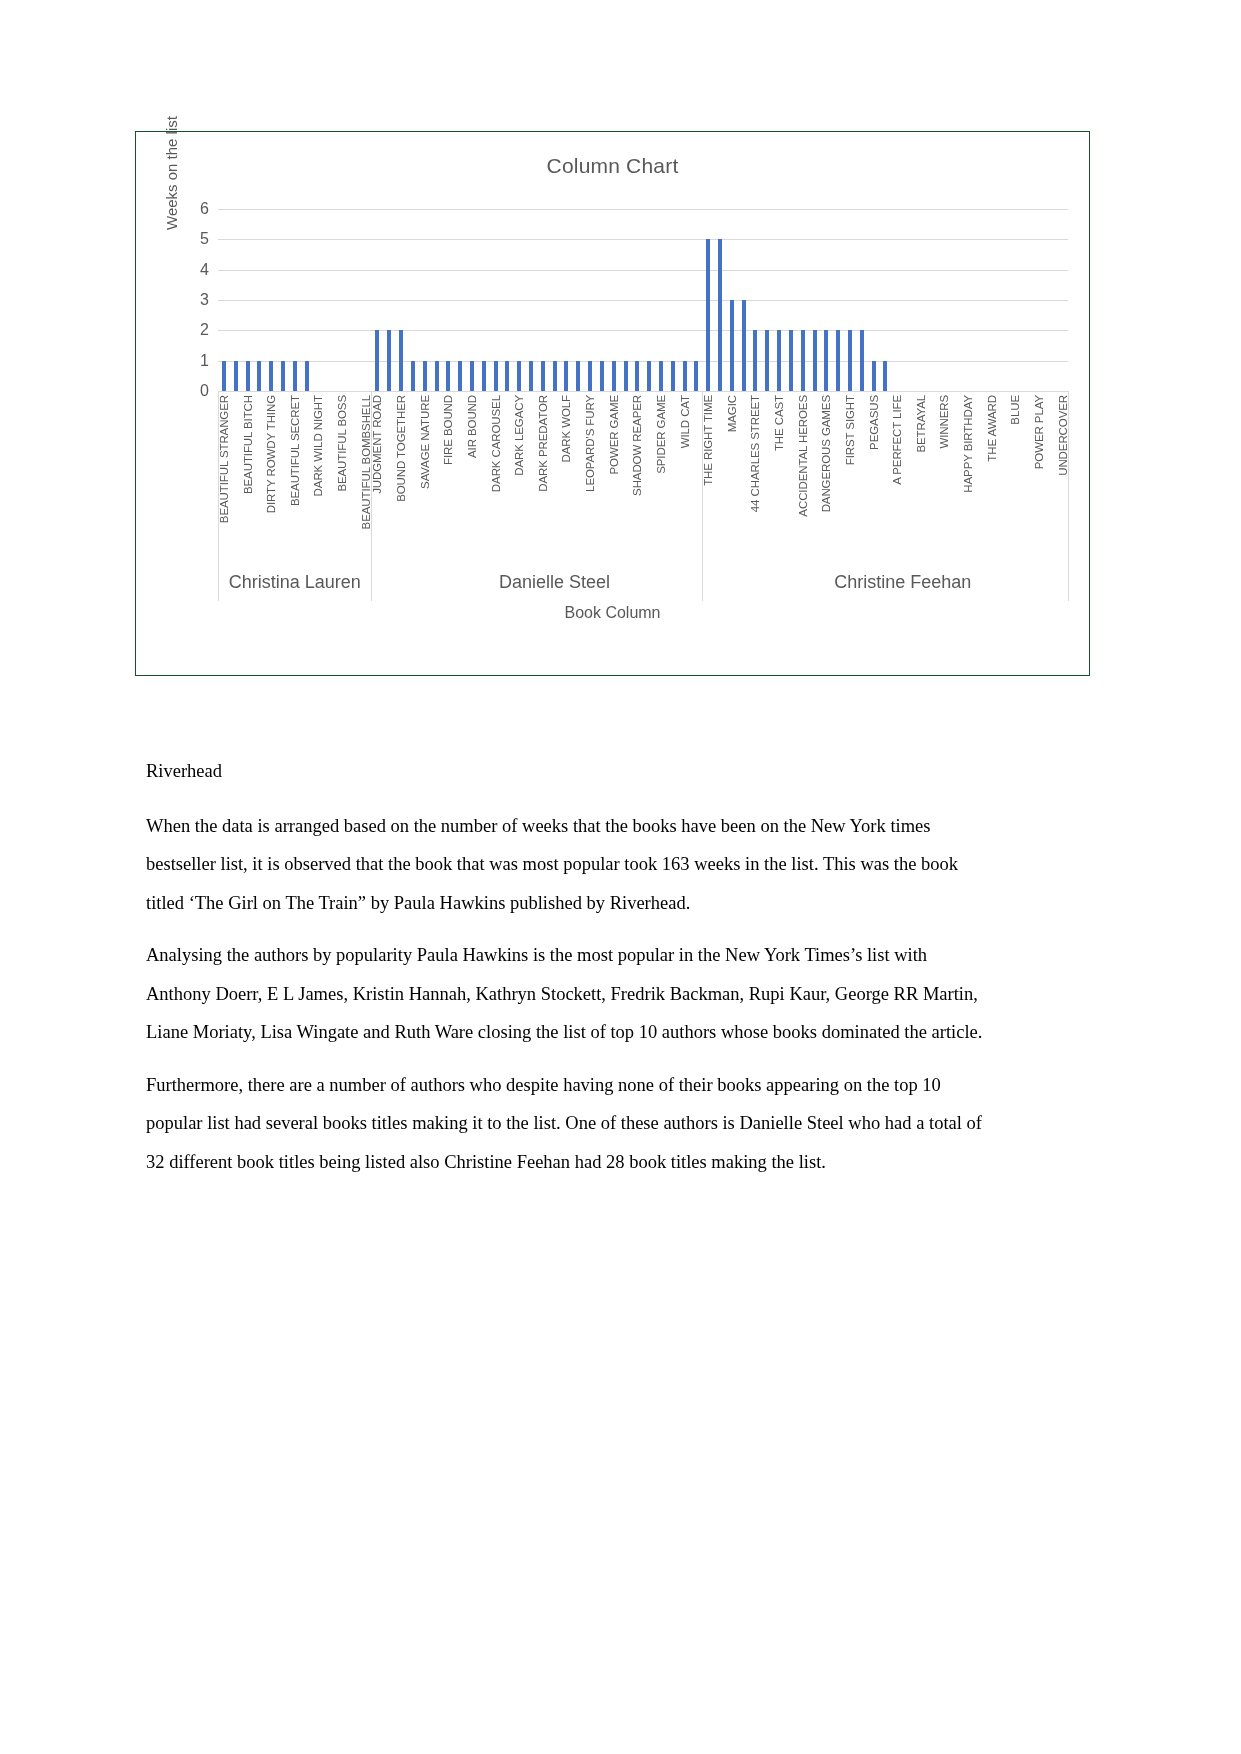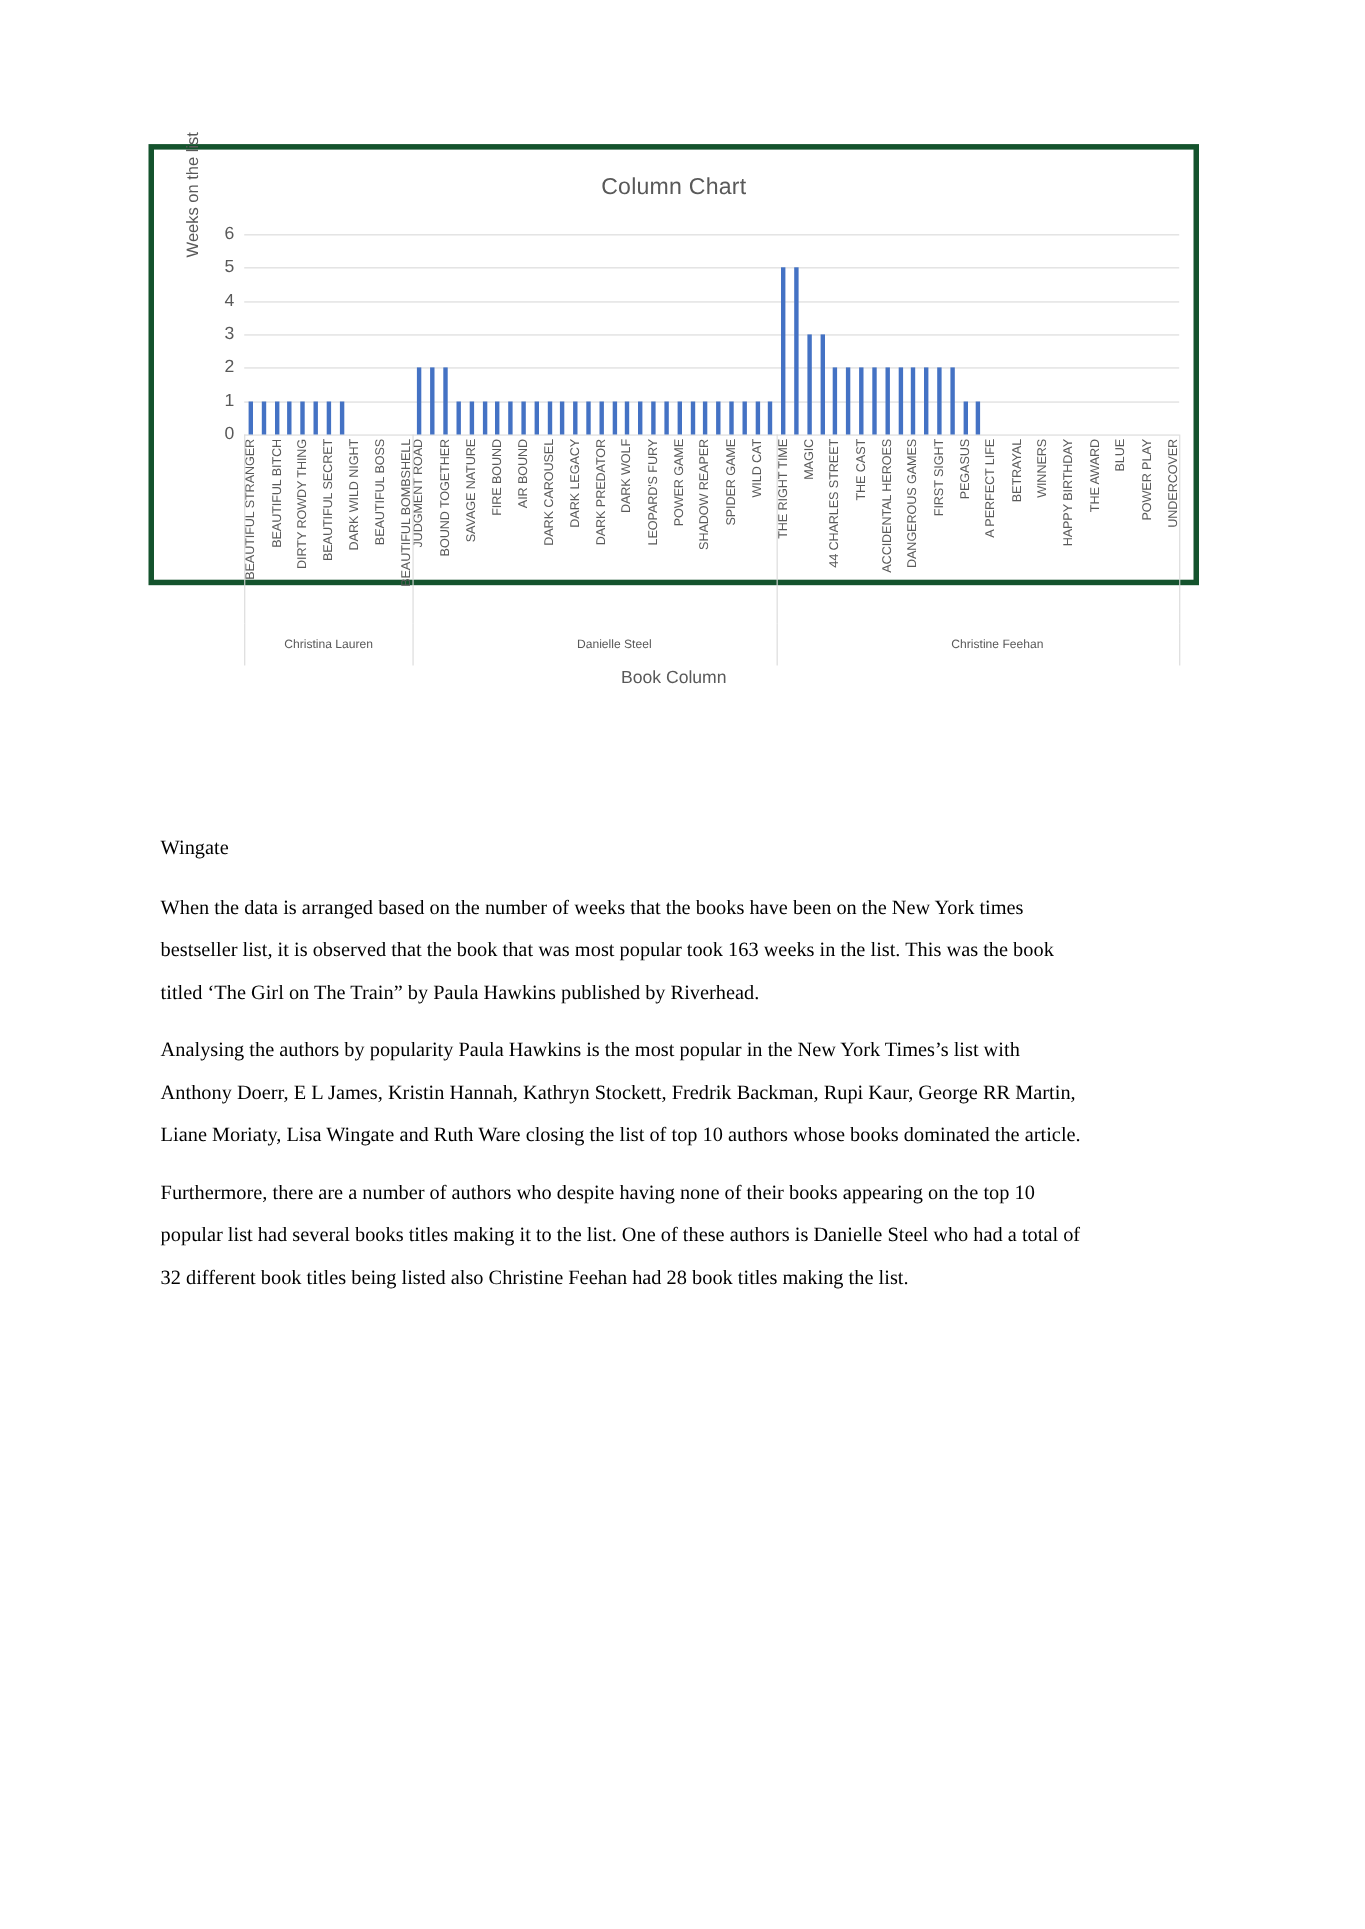--- a/index.html
+++ b/index.html
@@ -20,22 +20,22 @@
     position: absolute;
     inset: 0;
   }
 
   
   .chart-frame {
     position: absolute;
     left: 135px;
     top: 131px;
     width: 955px;
-    height: 401px;
-    border: 5px solid #14532d;
+    height: 545px;
+    border: 1px solid #14532d;
     background: #ffffff;
     box-sizing: border-box;
     font-family: "Liberation Sans", sans-serif;
   }
   .chart-title {
     position: absolute;
     left: 0;
     right: 0;
     top: 22px;
     text-align: center;
@@ -165,21 +165,21 @@
   .groups {
     position: absolute;
     inset: 0;
     display: flex;
   }
   .group {
     position: relative;
     display: flex;
     align-items: center;
     justify-content: center;
-    font-size: 11px;
+    font-size: 18px;
     color: #595959;
     height: 100%;
   }
   .xaxis-title {
     position: absolute;
     left: 0;
     right: 0;
     top: 472px;
     text-align: center;
     font-size: 16px;
@@ -586,19 +586,19 @@
     <div class="sep" style="left: 0%;"></div>
         <div class="sep" style="left: 18.0556%;"></div>
         <div class="sep" style="left: 56.9444%;"></div>
         <div class="sep" style="left: 100%;"></div>
       </div>
 
     <div class="xaxis-title">Book Column</div>
   </div>
 
   <div class="doc-body">
-    <p class="heading">Wingate</p>
+    <p class="heading">Riverhead</p>
     <p>When the data is arranged based on the number of weeks that the books have been on the New York times bestseller list, it is observed that the book that was most popular took 163 weeks in the list. This was the book titled ‘The Girl on The Train” by Paula Hawkins published by Riverhead.</p>
     <p>Analysing the authors by popularity Paula Hawkins is the most popular in the New York Times’s list with Anthony Doerr, E L James, Kristin Hannah, Kathryn Stockett, Fredrik Backman, Rupi Kaur, George RR Martin, Liane Moriaty, Lisa Wingate and Ruth Ware closing the list of top 10 authors whose books dominated the article.</p>
     <p>Furthermore, there are a number of authors who despite having none of their books appearing on the top 10 popular list had several books titles making it to the list. One of these authors is Danielle Steel who had a total of 32 different book titles being listed also Christine Feehan had 28 book titles making the list.</p>
   </div>
 
 </div>
 
 </body></html>

